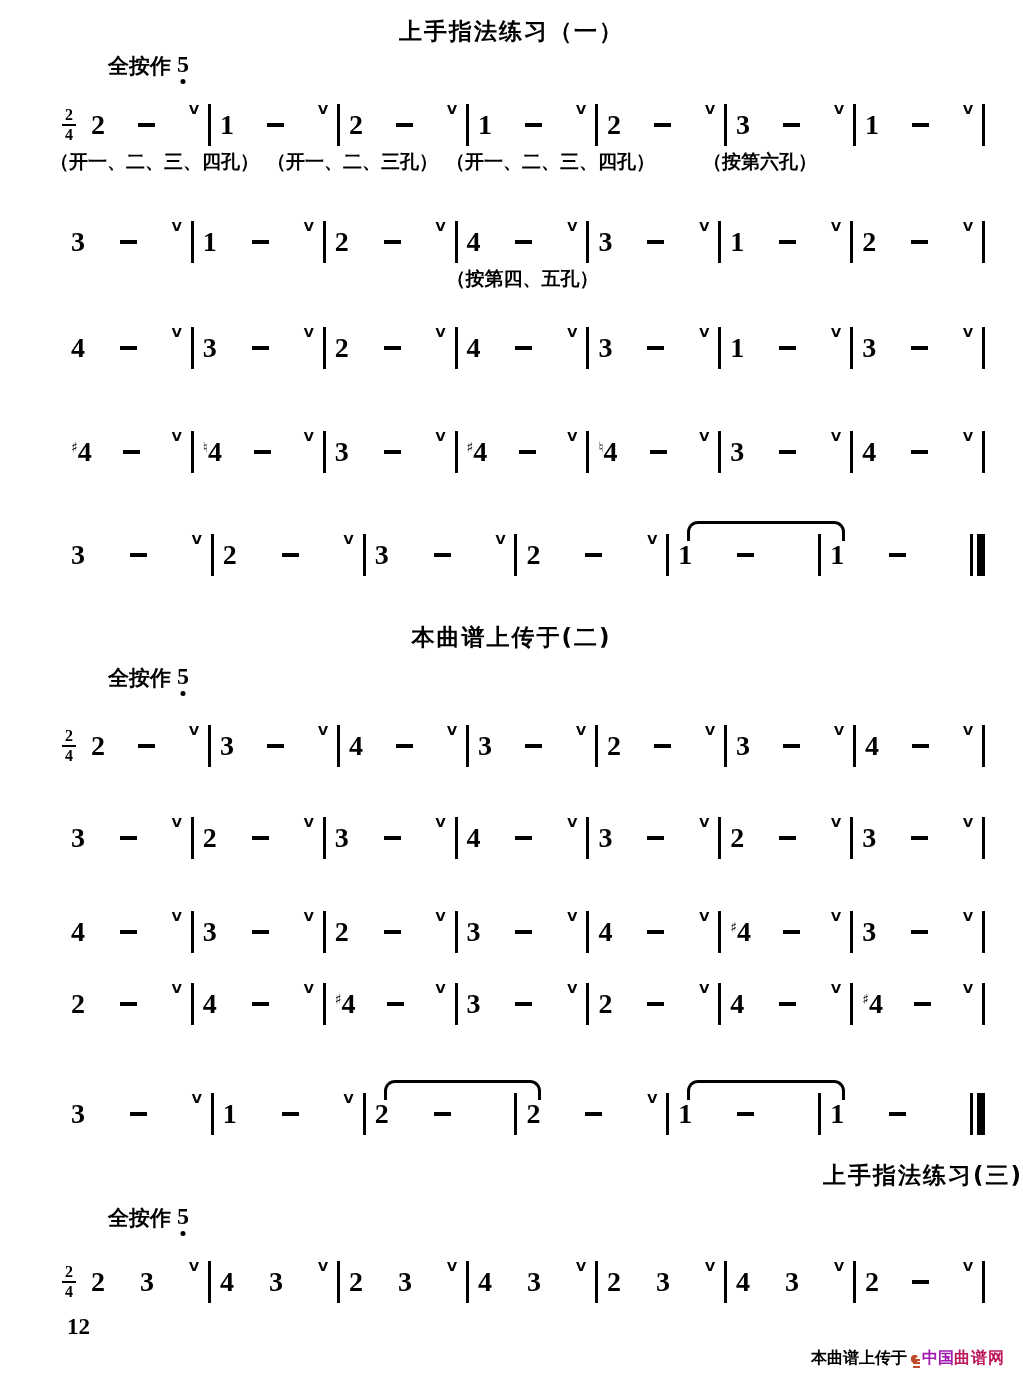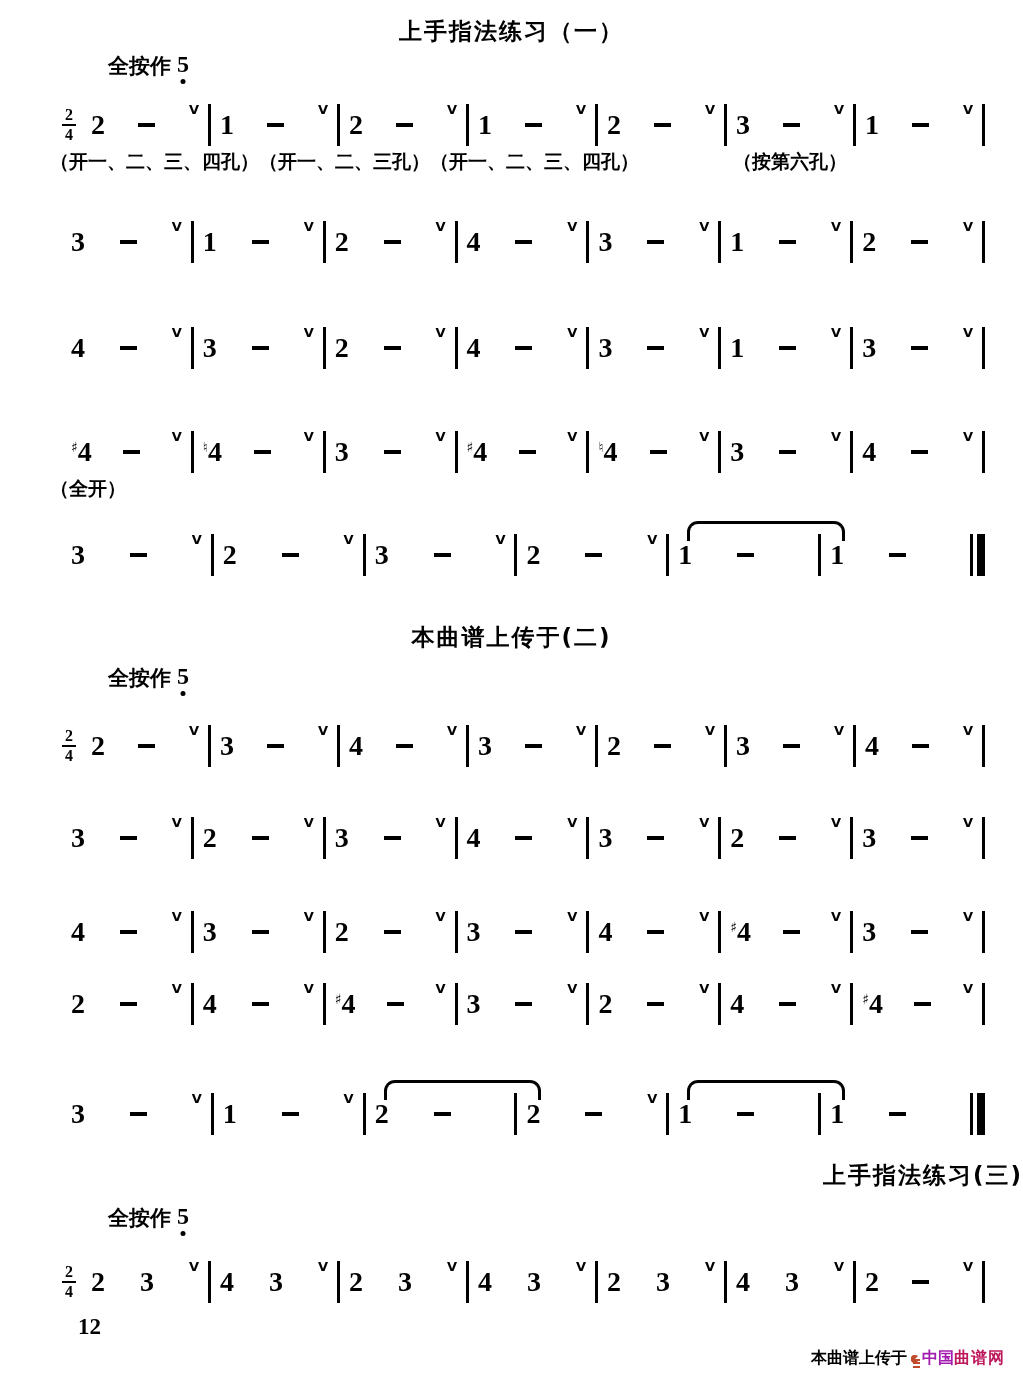--- a/index.html
+++ b/index.html
@@ -59,27 +59,27 @@
   .final-bar { flex:0 0 auto; display:flex; gap:4px; height:42px; }
   .final-bar .thin { width:3px; background:#000; }
   .final-bar .thick { width:8px; background:#000; }
   .tie {
     position:absolute; top:-12px; height:17px;
     border:3px solid #000; border-bottom:none;
     border-radius:11px 11px 0 0;
   }
   
   .anno-row { position:absolute; left:0; right:0; top:47px; height:26px; }
-  .anno-flow { position:absolute; left:-12px; top:0; display:flex; white-space:nowrap; }
+  .anno-flow { position:absolute; left:-12px; top:0; display:flex; white-space:nowrap;gap:8px; }
   .anno {
     font-size:19px; font-weight:700; white-space:nowrap; line-height:1.2;
   }
   
   .page-number {
-    position:absolute; left:78px; top:1314px;
+    position:absolute; left:67px; top:1314px;
     font-family:"Liberation Serif", serif; font-size:23px; font-weight:700;
   }
   .footer {
     position:absolute; right:18px; top:1348px;
     display:flex; align-items:center; 
     font-size:16px; font-weight:700;
   }
   .logo-icon {
     display:inline-block; width:15px; height:15px;
     border:4px solid transparent; border-radius:50%;
@@ -151,21 +151,21 @@
           <span class="dash"></span>
           <span class="breath">V</span>
         </div>
         <div class="barline"></div>
         <div class="anno-row">
           <div class="anno-flow">
             <span class="anno">（开一、二、三、四孔）</span>
             <span class="anno">（开一、二、三孔）</span>
             <span class="anno">（开一、二、三、四孔）</span>
           </div>
-          <span class="anno" style="position: absolute; left: 728px; transform: translateX(-50%);">（按第六孔）</span>
+          <span class="anno" style="position: absolute; left: 698px; transform: translateX(-50%);">（按第六孔）</span>
         </div>
       </div>
       <div class="music-line" style="top: 220px;">
         <div class="measure">
           <span class="note">3</span>
           <span class="dash"></span>
           <span class="breath">V</span>
         </div>
         <div class="barline"></div>
         <div class="measure">
@@ -197,20 +197,23 @@
           <span class="dash"></span>
           <span class="breath">V</span>
         </div>
         <div class="barline"></div>
         <div class="measure">
           <span class="note">2</span>
           <span class="dash"></span>
           <span class="breath">V</span>
         </div>
         <div class="barline"></div>
+        <div class="anno-row">
+          <span class="anno" style="position: absolute; left: 460.5px; transform: translateX(-50%);">（按第四、五孔）</span>
+        </div>
       </div>
       <div class="music-line" style="top: 326px;">
         <div class="measure">
           <span class="note">4</span>
           <span class="dash"></span>
           <span class="breath">V</span>
         </div>
         <div class="barline"></div>
         <div class="measure">
           <span class="note">3</span>
@@ -285,25 +288,20 @@
           <span class="dash"></span>
           <span class="breath">V</span>
         </div>
         <div class="barline"></div>
         <div class="measure">
           <span class="note">4</span>
           <span class="dash"></span>
           <span class="breath">V</span>
         </div>
         <div class="barline"></div>
-        <div class="anno-row">
-          <div class="anno-flow">
-            <span class="anno">（全开）</span>
-          </div>
-        </div>
       </div>
       <div class="music-line" style="top: 533px;">
         <div class="measure">
           <span class="note">3</span>
           <span class="dash"></span>
           <span class="breath">V</span>
         </div>
         <div class="barline"></div>
         <div class="measure">
           <span class="note">2</span>

